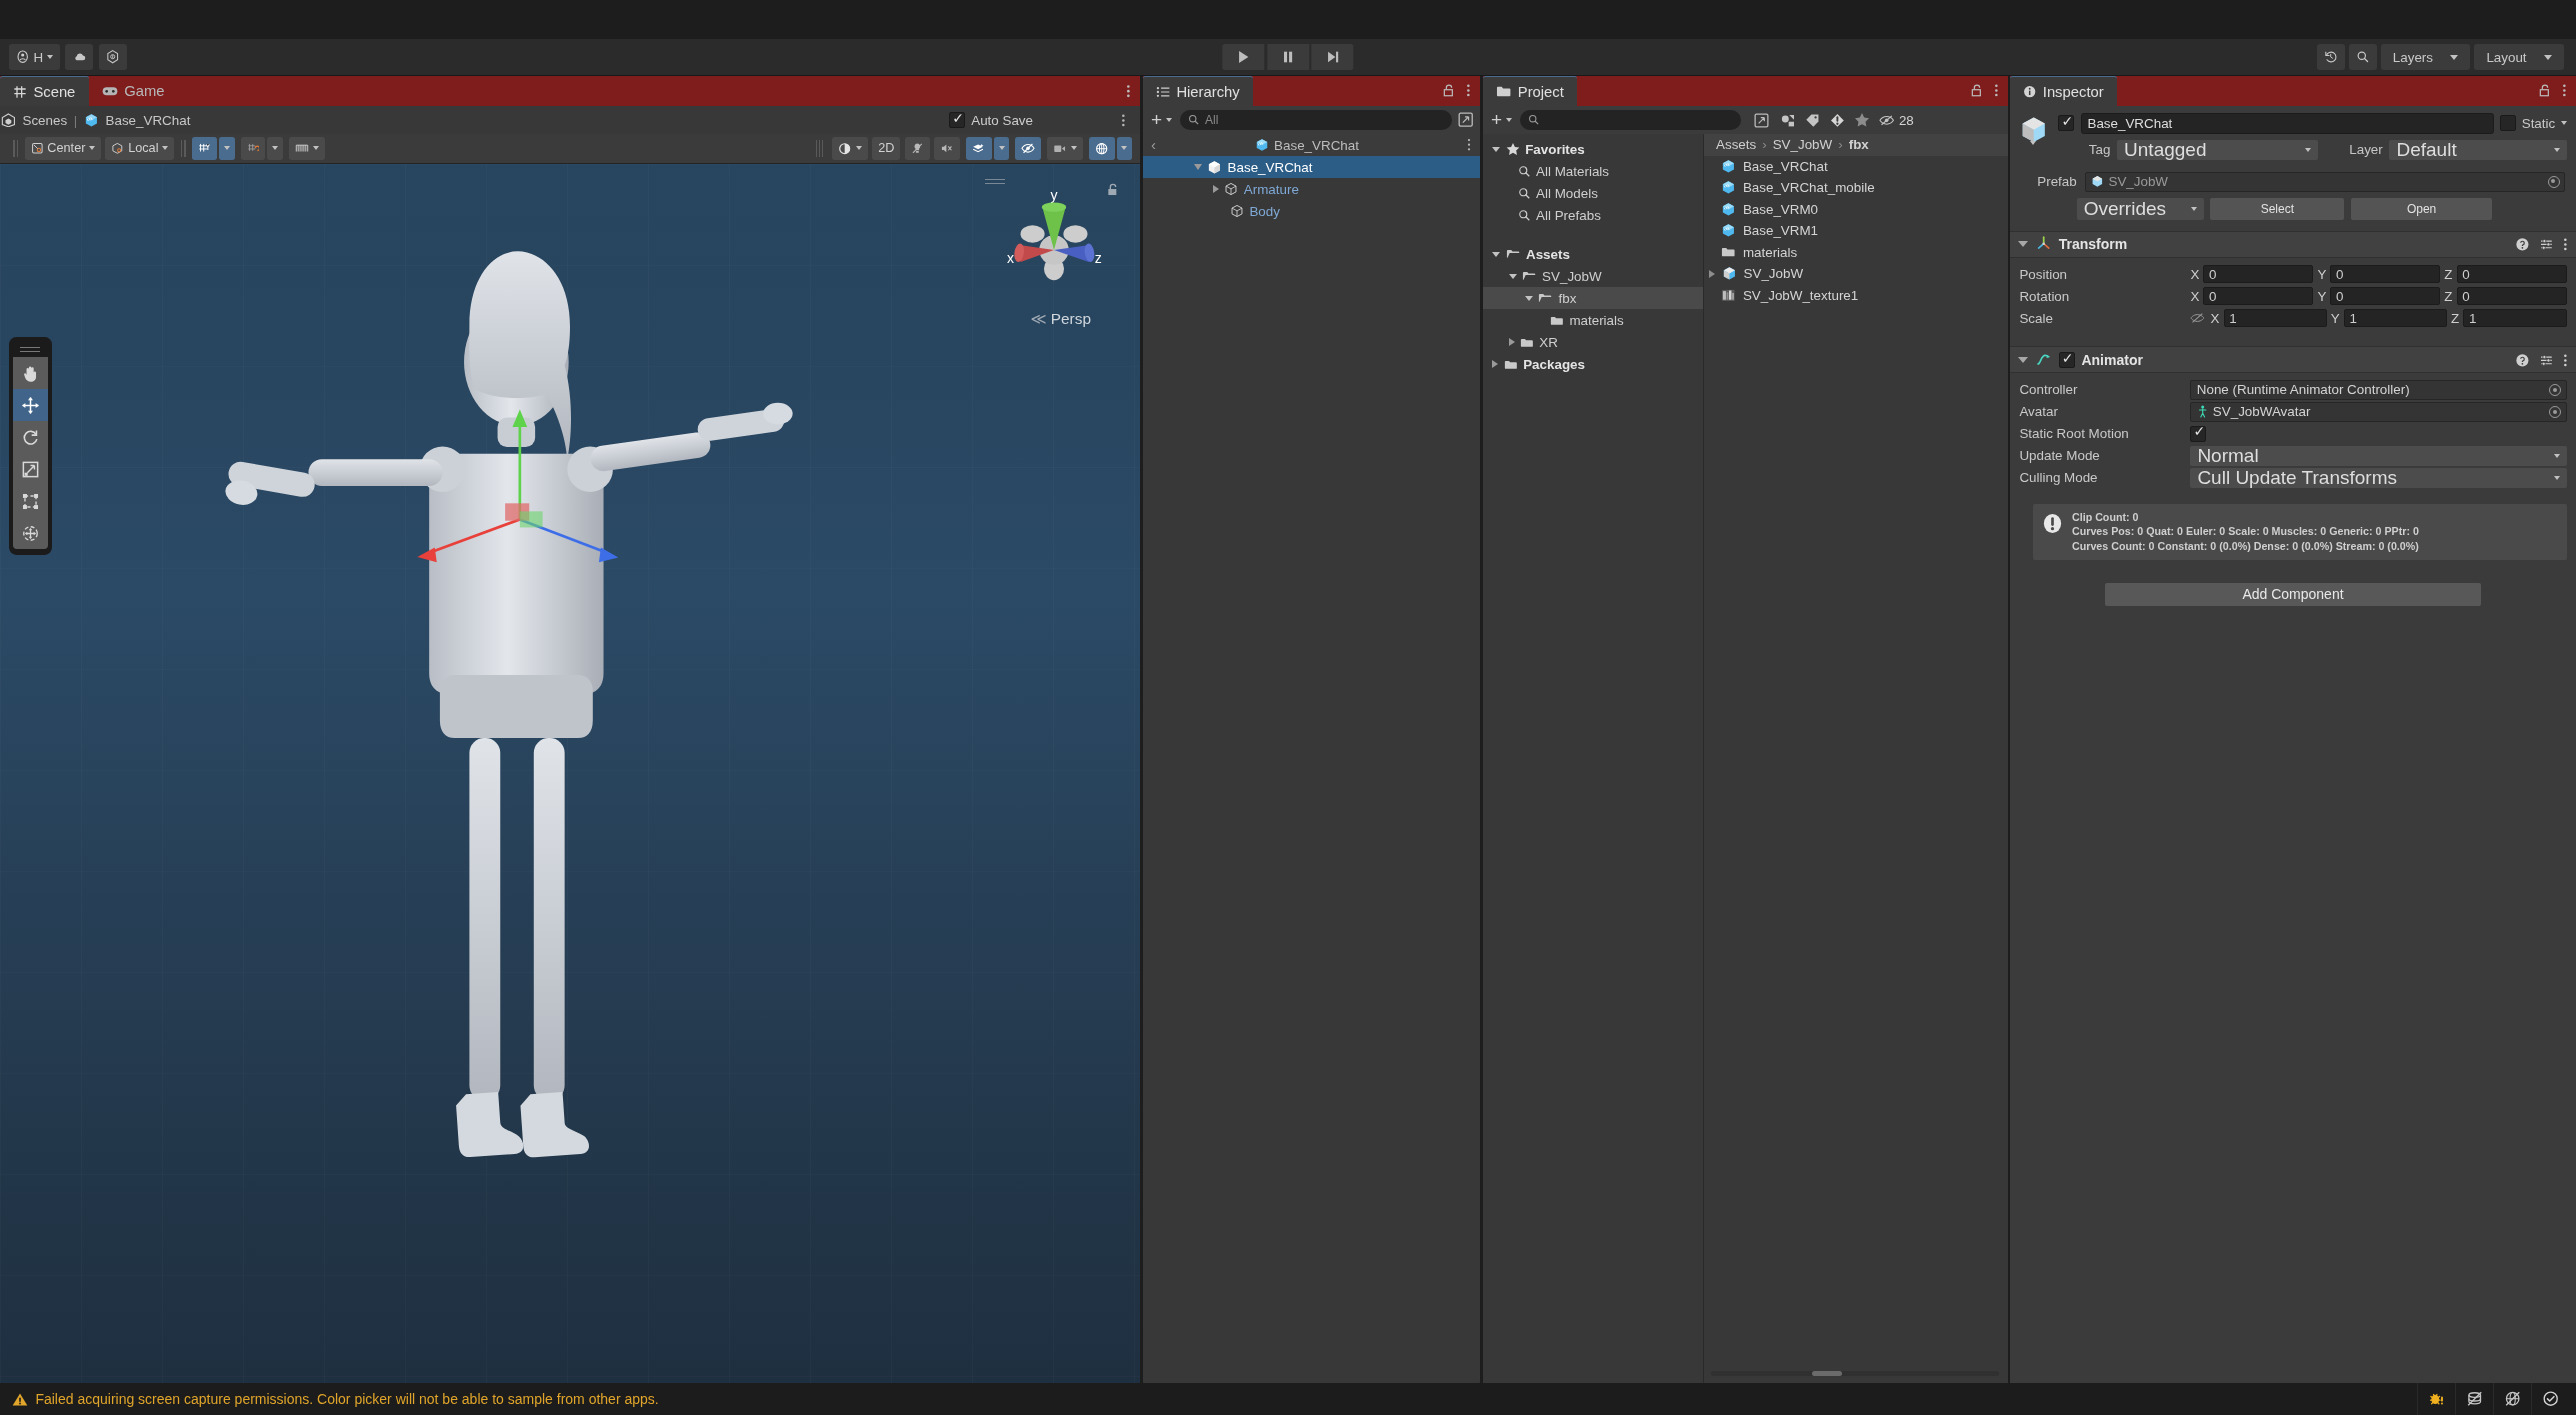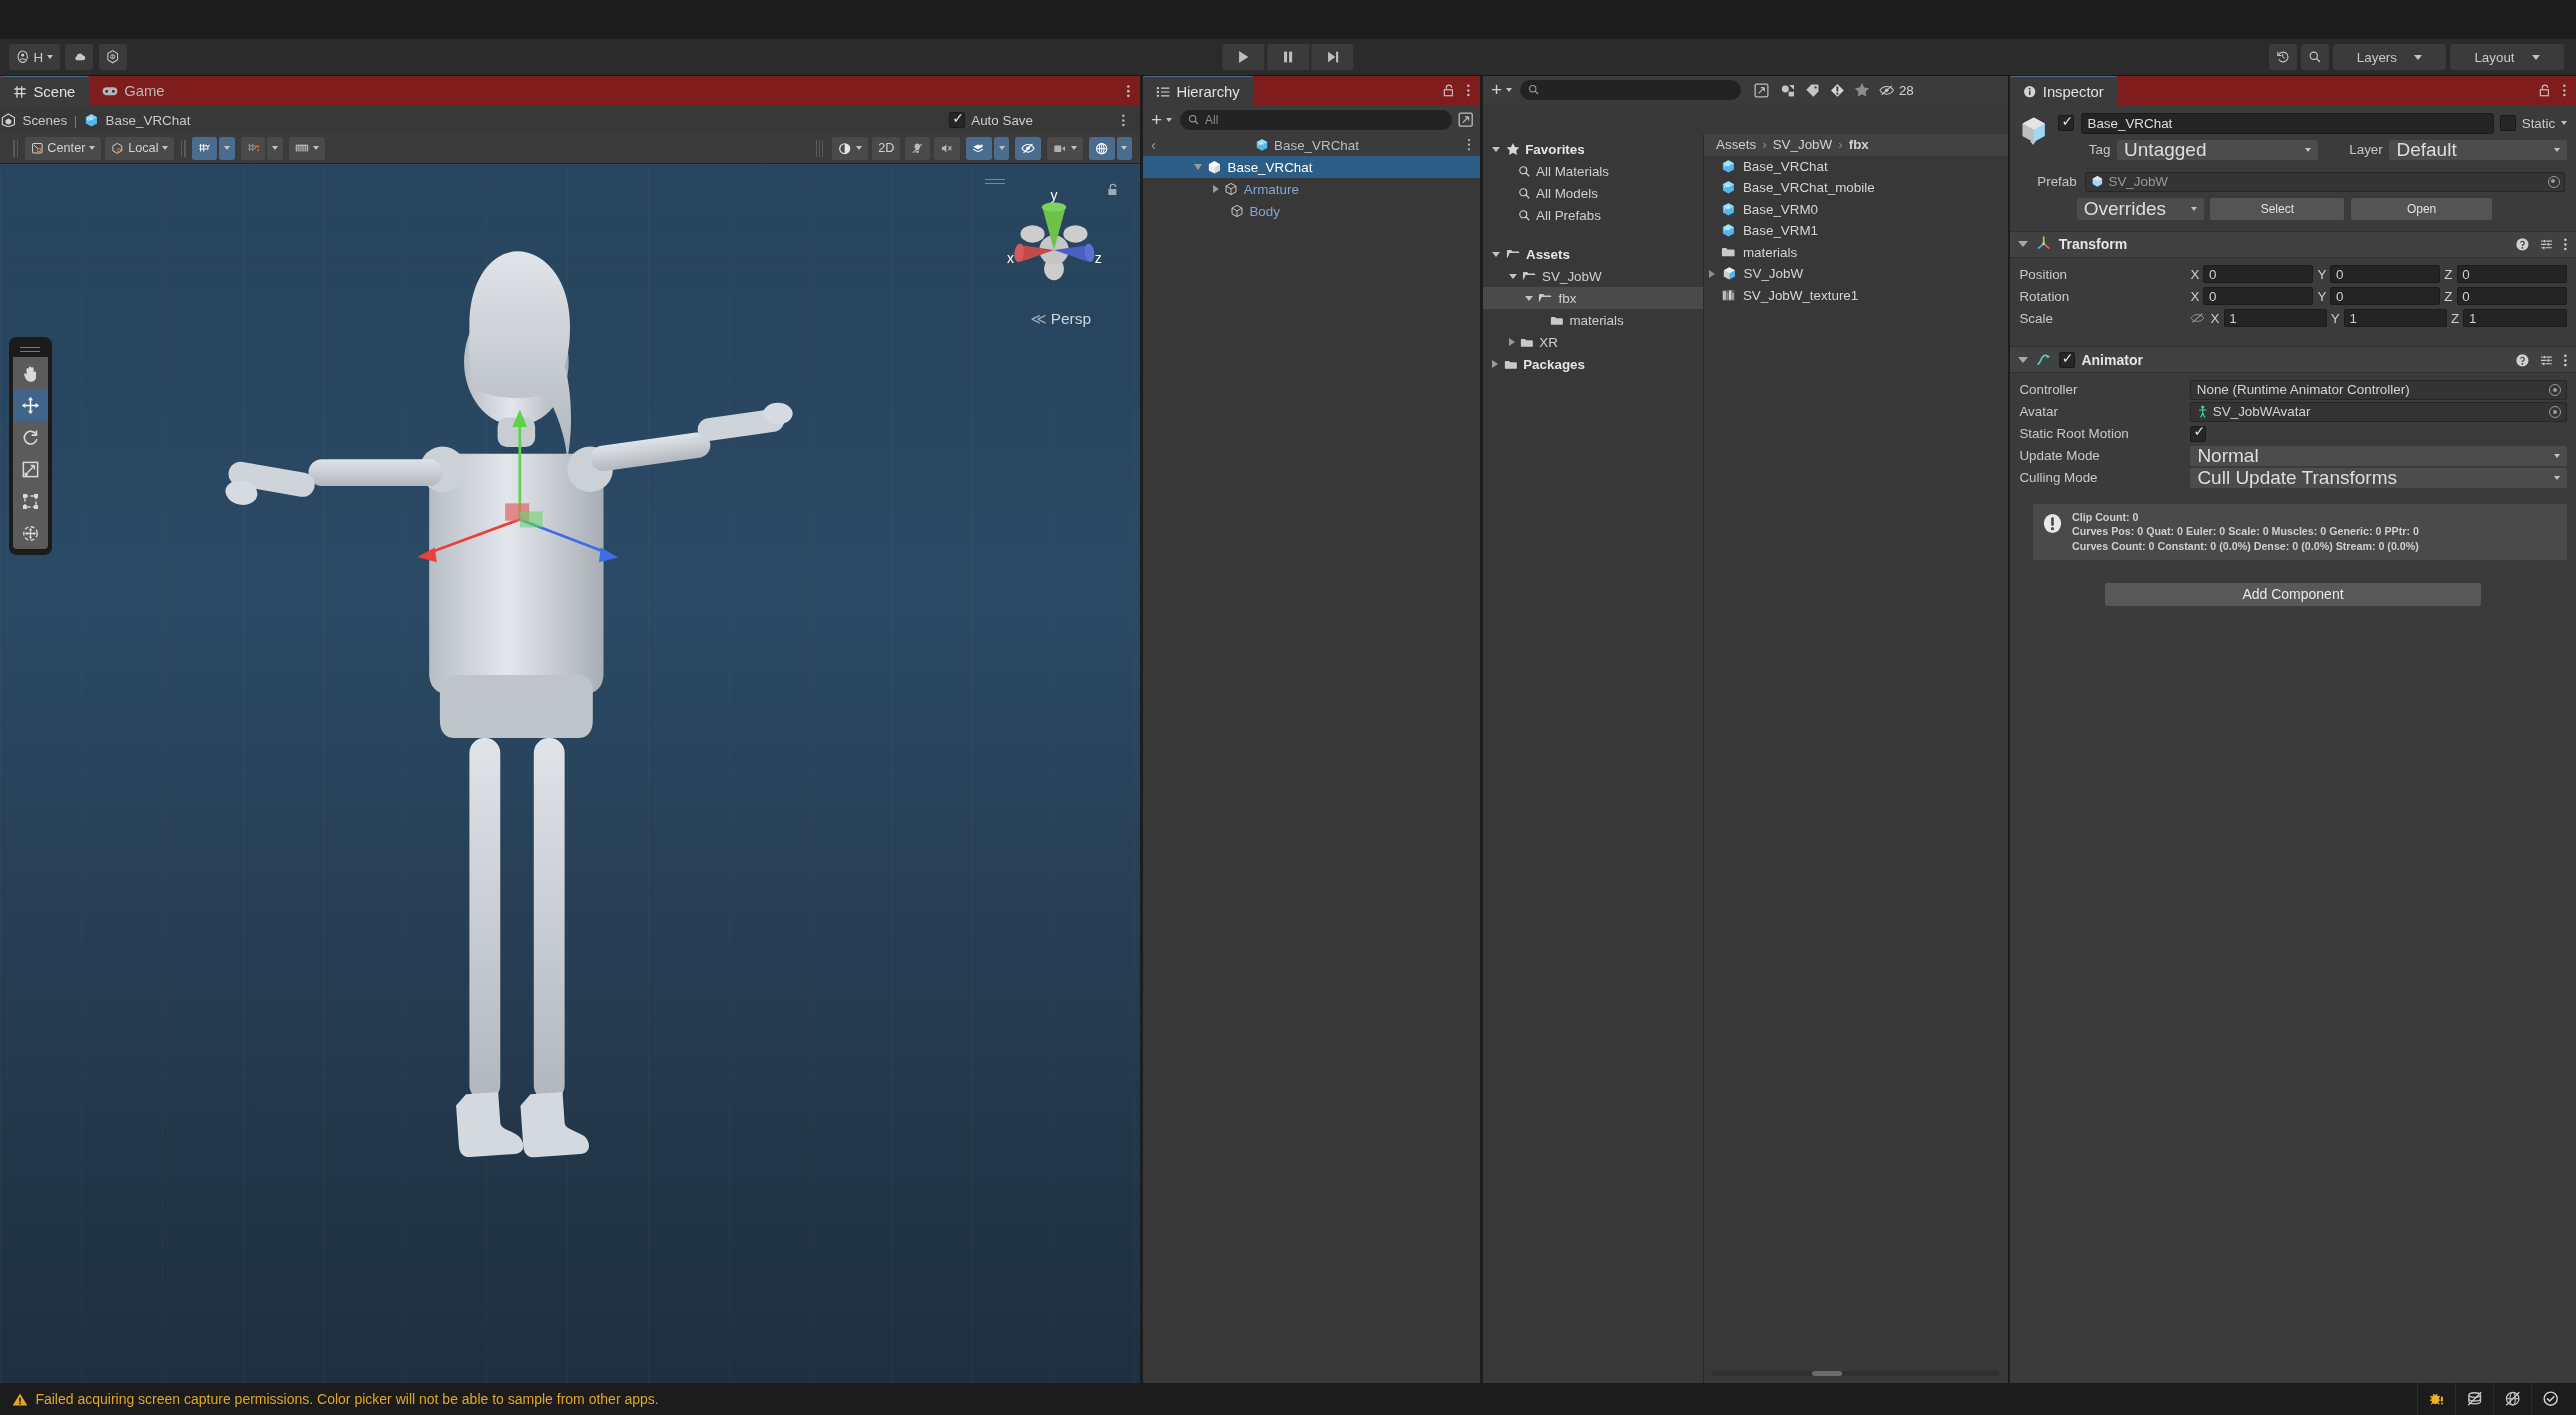--- a/index.html
+++ b/index.html
@@ -42,21 +42,21 @@
   .tb-center { position: absolute; left: 50%; transform: translateX(-50%); display: flex; gap: 2.7px; }
   .play-btn {
     width: 42px; height: 25.5px; background: #3b3b3b;
     display: flex; align-items: center; justify-content: center;
   }
   .play-btn:first-child { border-radius: 2.7px 0 0 2.7px; }
   .play-btn:last-child { border-radius: 0 2.7px 2.7px 0; }
   .tb-right { position: absolute; right: 12px; display: flex; gap: 4px; align-items: center; }
   .tb-drop {
     height: 25.5px; background: #3b3b3b; border-radius: 2.7px; color: #c9c9c9;
-    font-size: 13.4px; display: flex; align-items: center; padding: 0 24px; gap: 17.4px;
+    font-size: 13.4px; display: flex; align-items: center; padding: 0 12px; gap: 17.4px;
   }
   .caret { width: 0; height: 0; border-left: 4.7px solid transparent; border-right: 4.7px solid transparent; border-top: 5.4px solid #c2c2c2; }
   .caret.sm { border-left-width: 3.4px; border-right-width: 3.4px; border-top-width: 4px; }
 
   
   .panel { position: absolute; background: #383838; border-radius: 2px; }
   .panel-tabstrip {
     height: 30px; background: #7f1d1d; display: flex; align-items: flex-end; position: relative;
   }
   .ptab {
@@ -658,20 +658,39 @@
         <svg width="14" height="14" viewBox="0 0 24 24" style="margin-right:5.4px">
             <path d="M12 2.5 20.5 7v10L12 21.5 3.5 17V7z" fill="none" stroke="#d8d8d8" stroke-width="1.6"></path>
             <path d="M3.5 7 12 11.8 20.5 7M12 11.8v9.7" fill="none" stroke="#d8d8d8" stroke-width="1.4"></path>
           </svg>
         <span class="child-label">Body</span>
       </div>
     </div>
   </div>
 
   <div class="panel" id="project-panel">
+    <div class="panel-tabstrip">
+      <div class="ptab active">
+        <svg width="15.4" height="12.7" viewBox="0 0 24 19">
+            <path d="M1.5 4a1.5 1.5 0 0 1 1.5-1.5h6l2 2.5h10A1.5 1.5 0 0 1 22.5 6.5v9A1.5 1.5 0 0 1 21 17H3a1.5 1.5 0 0 1-1.5-1.5z" fill="#cfcfcf"></path>
+          </svg>
+        <span>Project</span>
+      </div>
+      <div class="ptab-icons">
+        <svg width="12" height="14.8" viewBox="0 0 18 22">
+            <rect x="2" y="10" width="12" height="9" fill="none" stroke="#bcbcbc" stroke-width="1.8"></rect>
+            <path d="M5 10V7a4 4 0 0 1 8 0" fill="none" stroke="#bcbcbc" stroke-width="1.8"></path>
+          </svg>
+        <svg width="4.7" height="14.8" viewBox="0 0 7 22">
+            <circle cx="3.5" cy="4" r="1.9" fill="#bcbcbc"></circle>
+            <circle cx="3.5" cy="11" r="1.9" fill="#bcbcbc"></circle>
+            <circle cx="3.5" cy="18" r="1.9" fill="#bcbcbc"></circle>
+          </svg>
+      </div>
+    </div>
 
     <div class="hsearch-row">
       <div class="plus-btn">
         <span>+</span>
         <span class="caret sm"></span>
       </div>
       <div class="searchfield" style="max-width:221px">
         <svg width="11.4" height="11.4" viewBox="0 0 18 18">
             <circle cx="7.5" cy="7.5" r="5" fill="none" stroke="#9a9a9a" stroke-width="1.7"></circle>
             <path d="M11 11l5 5" stroke="#9a9a9a" stroke-width="1.9"></path>

